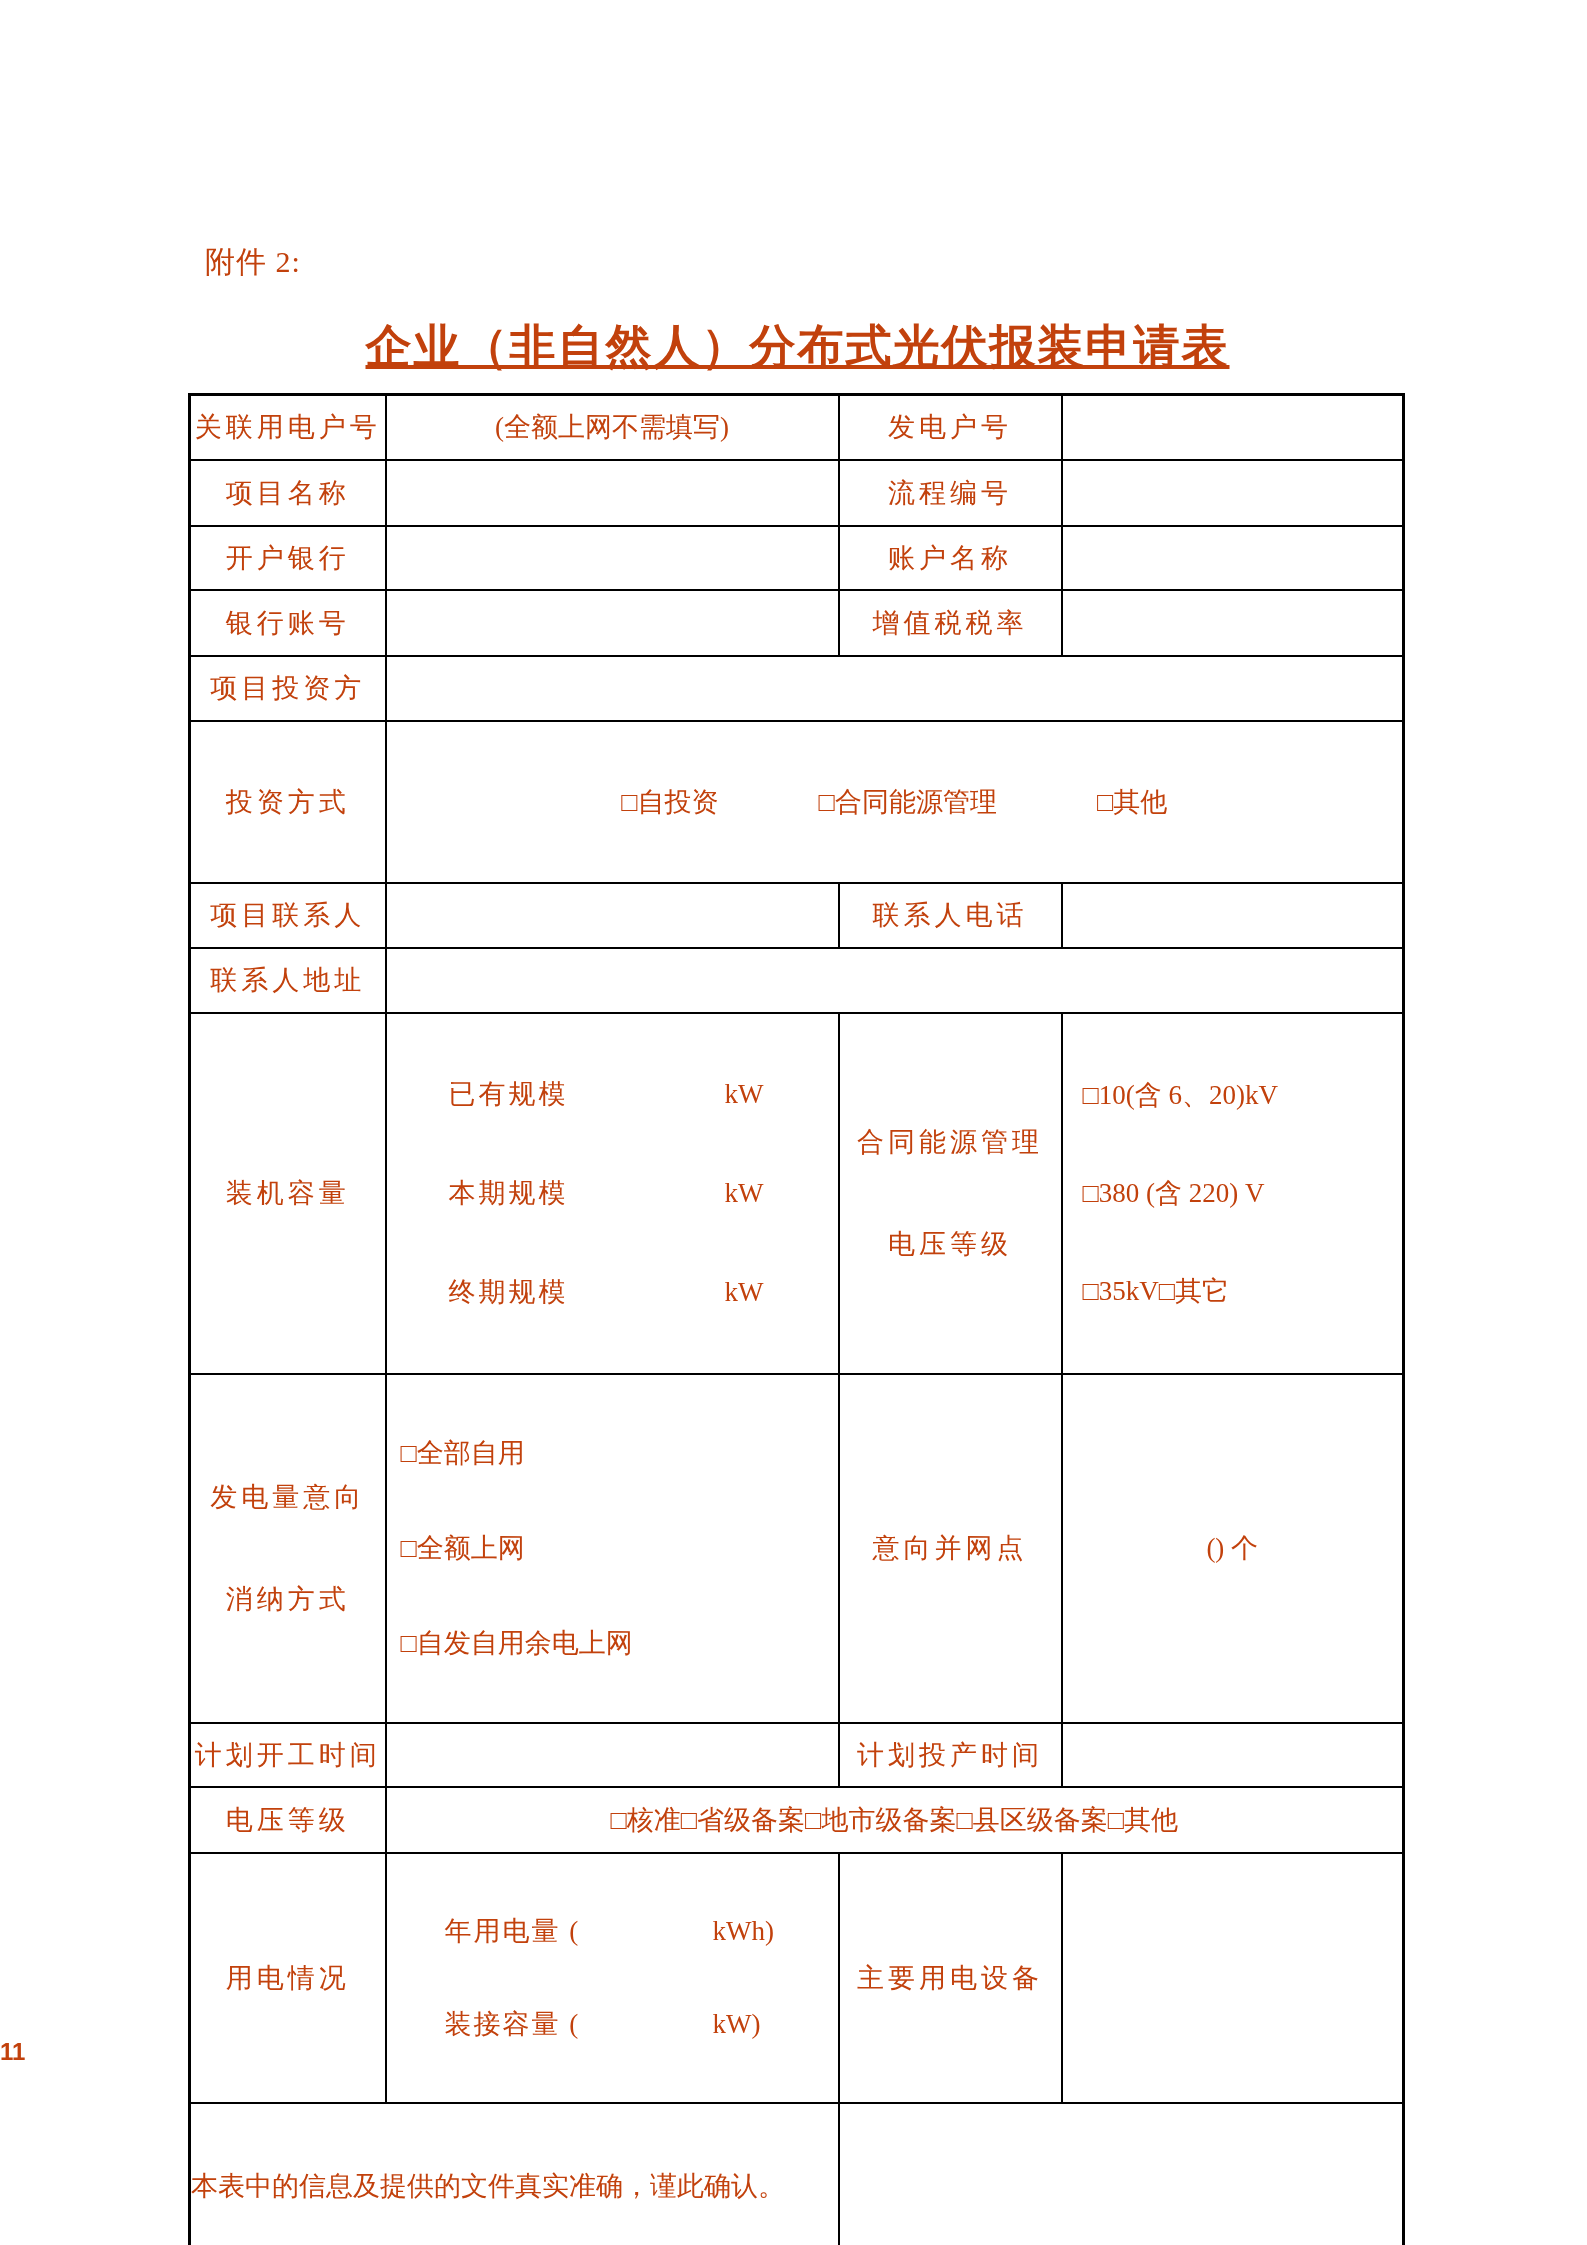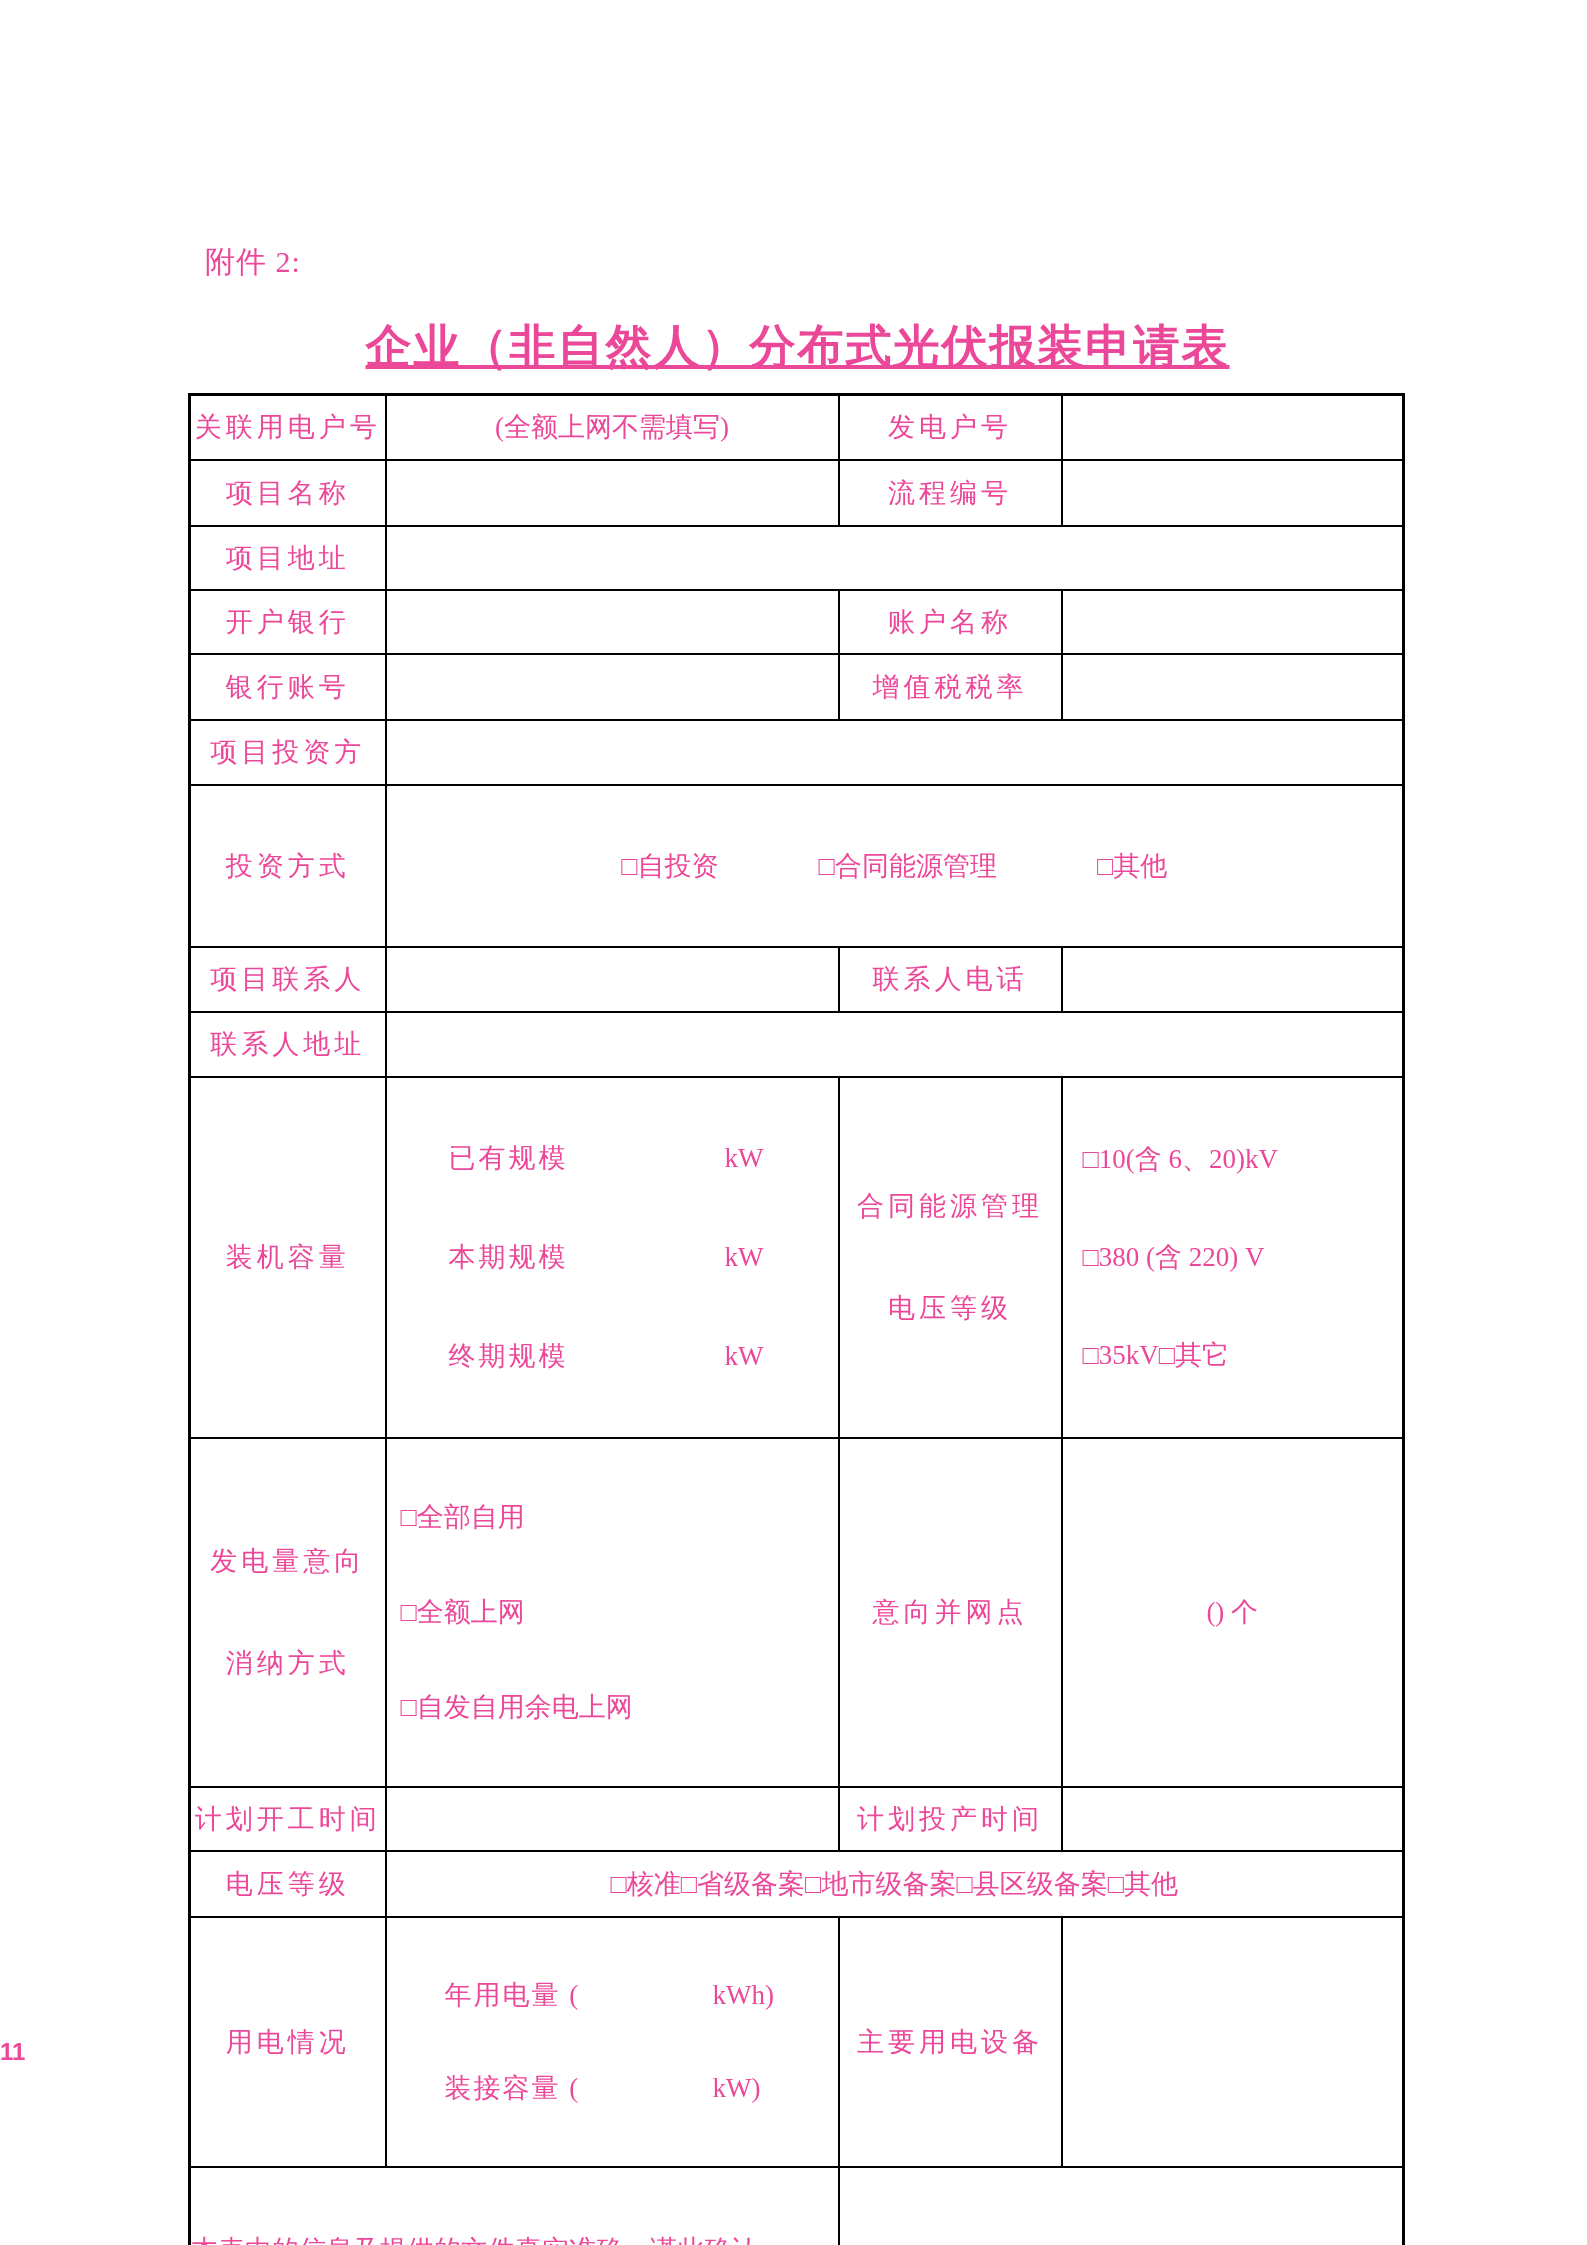--- a/index.html
+++ b/index.html
@@ -1,21 +1,21 @@
 <!DOCTYPE html>
 <html><head>
 <meta charset="utf-8">
 <style>
   html, body { margin: 0; padding: 0; background: #ffffff; }
   .page {
     position: relative;
     width: 1587px;
     height: 2245px;
     background: #ffffff;
-    color: #ec4899;
+    color: #c2410c;
     font-family: "Liberation Serif", serif;
     overflow: hidden;
   }
   .attachment {
     position: absolute;
     left: 205px;
     top: 242px;
     font-size: 30px;
     letter-spacing: 1px;
     white-space: pre;
@@ -105,24 +105,20 @@
       <td class="val"></td>
     </tr>
 
     <tr style="height:66px">
       <td class="lbl">项目名称</td>
       <td class="val"></td>
       <td class="lbl">流程编号</td>
       <td class="val"></td>
     </tr>
 
-    <tr style="height:64px">
-      <td class="lbl">项目地址</td>
-      <td class="val" colspan="3"></td>
-    </tr>
 
     <tr style="height:64px">
       <td class="lbl">开户银行</td>
       <td class="val"></td>
       <td class="lbl">账户名称</td>
       <td class="val"></td>
     </tr>
 
     <tr style="height:66px">
       <td class="lbl">银行账号</td>

